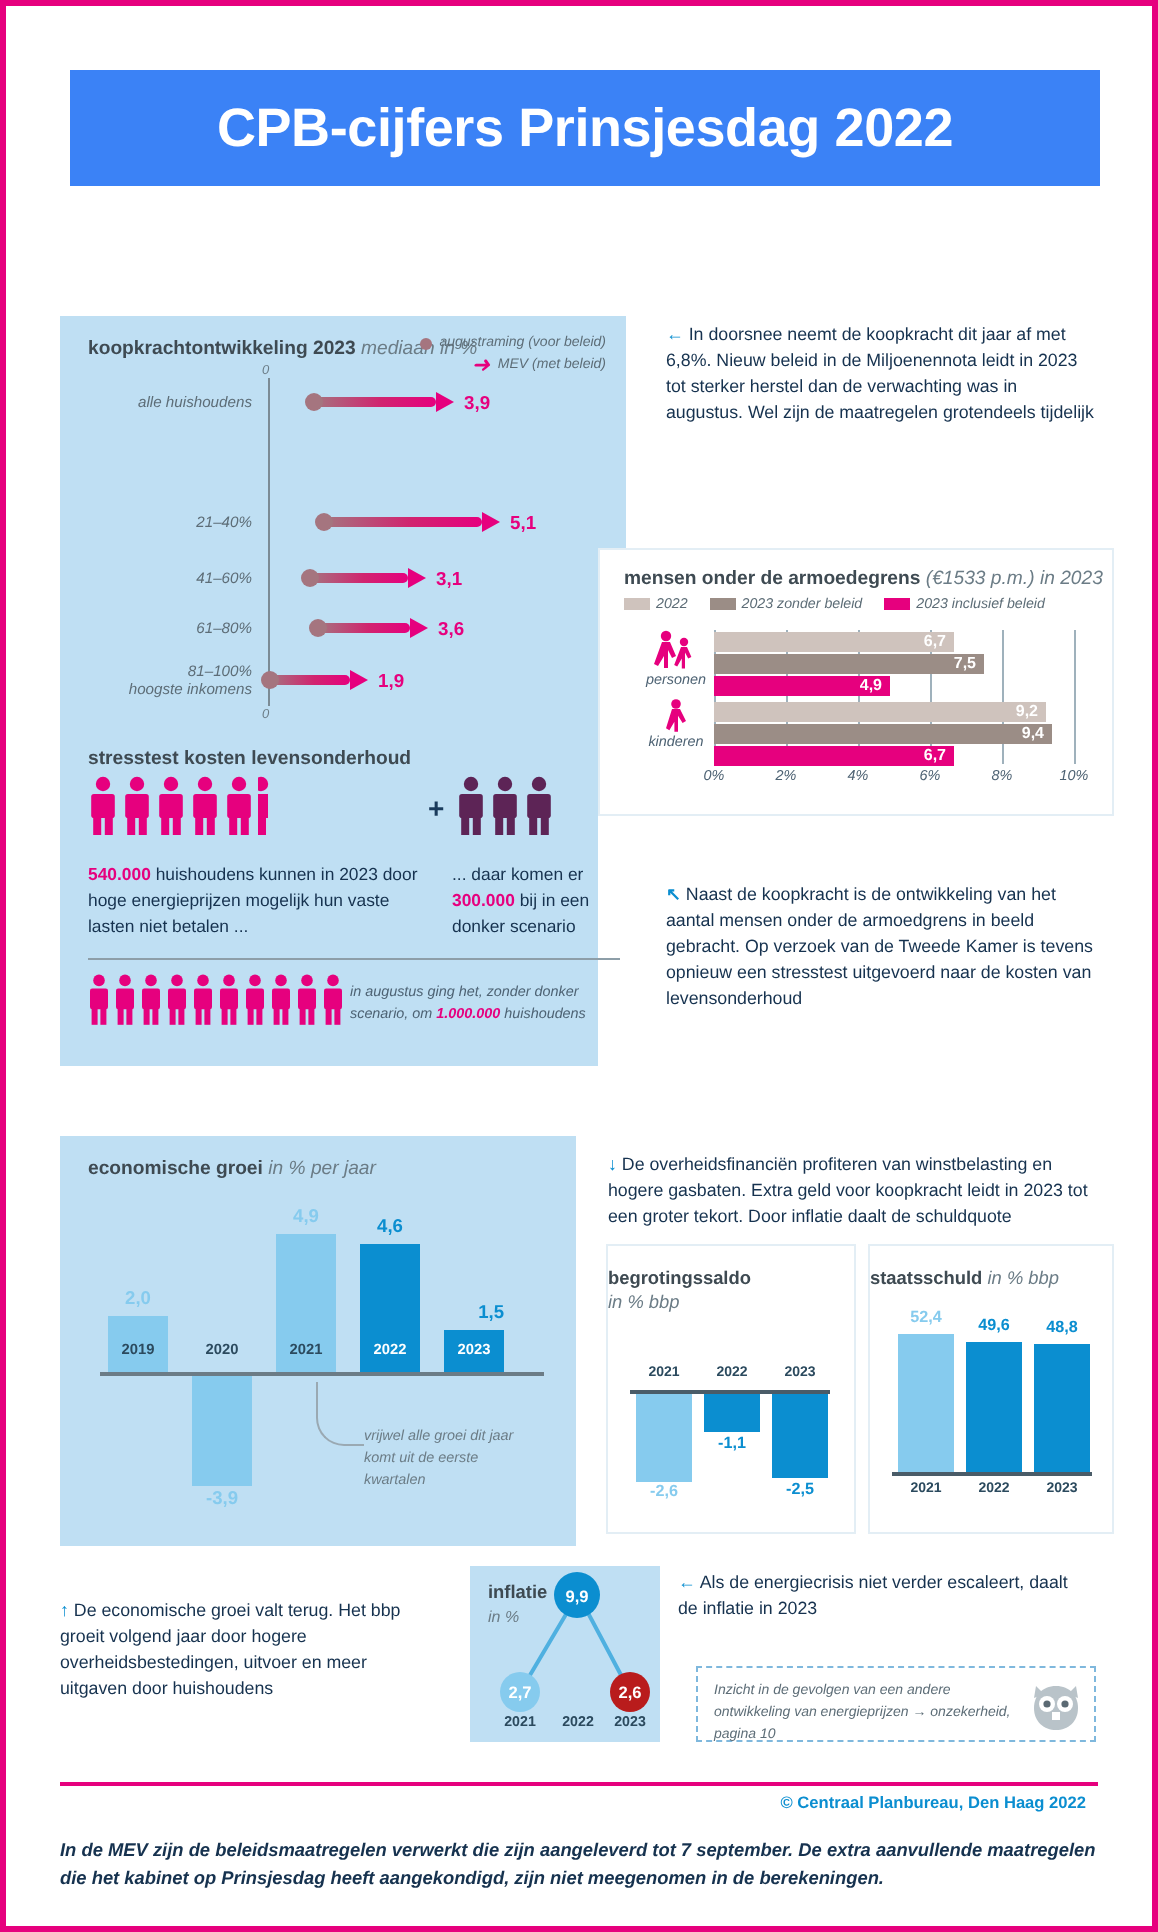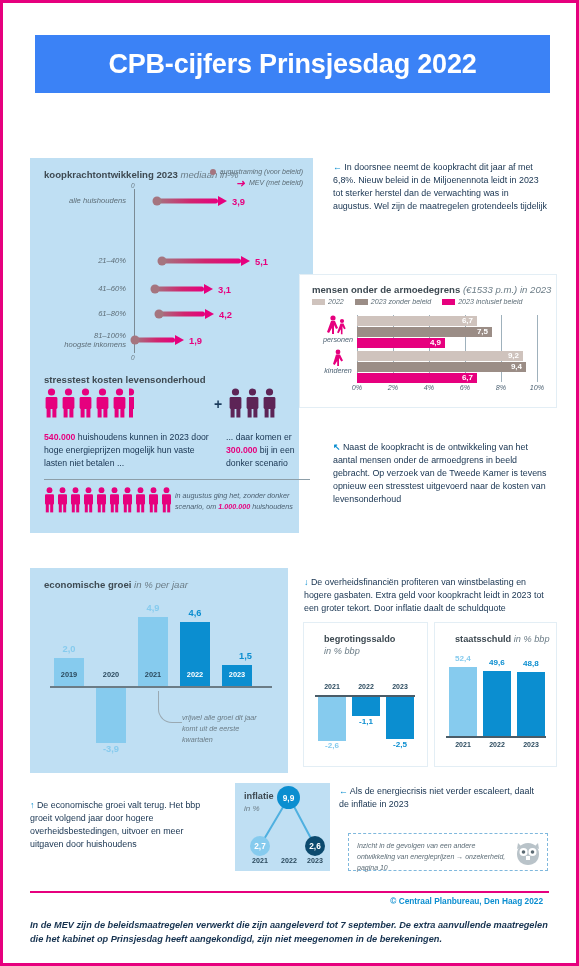--- a/index.html
+++ b/index.html
@@ -119,21 +119,21 @@
                  border-bottom-left-radius:14px; }
   #eg .cotxt { position:absolute; left:152px; top:145px; width:84px;
                font-size:7.2px; font-style:italic; line-height:1.5;
                color:#6b7c86; }
 
   
   #bs { left:301px; top:620px; width:123px; height:143px; background:#fff;
         box-shadow:0 0 0 1px #e3eef5; }
   #ss { left:432px; top:620px; width:121px; height:143px; background:#fff;
         box-shadow:0 0 0 1px #e3eef5; }
-  #bs .ttl, #ss .ttl { position:absolute; left:20px; top:10px;
+  #bs .ttl, #ss .ttl { position:absolute; left:0; top:10px;
                        font-size:9.2px; font-weight:bold; color:#3e4a52;
                        line-height:1.35; }
   #bs .ttl i, #ss .ttl i { font-weight:normal; font-style:italic;
                            color:#6b7c86; }
   #bs .base { position:absolute; left:11px; top:72px; width:100px;
               height:1.6px; background:#4a5c68; }
   #ss .base { position:absolute; left:11px; top:113px; width:100px;
               height:1.6px; background:#4a5c68; }
   .fbar { position:absolute; background:#86cbee; }
   .fbar.dark { background:#0b8ed0; }
@@ -221,21 +221,21 @@
       <div class="kkdot" style="left:111px"></div>
       <div class="kktip" style="left:160px"></div>
       <div class="kkval" style="left:174px">3,1</div>
     </div>
 
     <div class="kkrow" style="top:145px">
       <div class="lab">61–80%</div>
       <div class="kkbar" style="left:115px;width:46px"></div>
       <div class="kkdot" style="left:115px"></div>
       <div class="kktip" style="left:161px"></div>
-      <div class="kkval" style="left:175px">4,2</div>
+      <div class="kkval" style="left:175px">3,6</div>
     </div>
 
     <div class="kkrow" style="top:171px">
       <div class="lab">81–100%<br>hoogste inkomens</div>
       <div class="kkbar" style="left:91px;width:40px"></div>
       <div class="kkdot" style="left:91px"></div>
       <div class="kktip" style="left:131px"></div>
       <div class="kkval" style="left:145px">1,9</div>
     </div>
   </div>
@@ -575,21 +575,21 @@
   </div>
 
   <div class="panel" id="inf">
     <div class="ttl">inflatie</div>
     <div class="sub">in %</div>
     <svg style="position:absolute;left:0;top:0" width="95" height="88">
       <polyline points="25,63 54,14 80,63" fill="none" stroke="#4fb0e0" stroke-width="2"></polyline>
     </svg>
     <div class="ibub" style="left:15px;top:53px;width:20px;height:20px;background:#86cbee">2,7</div>
     <div class="ibub" style="left:42px;top:3px;width:23px;height:23px;background:#0b8ed0">9,9</div>
-    <div class="ibub" style="left:70px;top:53px;width:20px;height:20px;background:#0c4a6e">2,6</div>
+    <div class="ibub" style="left:70px;top:53px;width:20px;height:20px;background:#b91c1c">2,6</div>
     <div class="iyr" style="left:13px;top:74px">2021</div>
     <div class="iyr" style="left:42px;top:74px">2022</div>
     <div class="iyr" style="left:68px;top:74px">2023</div>
   </div>
 
   <div class="note" style="left:336px;top:782px;width:205px">
     <span class="ar">←</span>
     <span>Als de energiecrisis niet verder escaleert, daalt de inflatie in 2023</span>
   </div>
 

